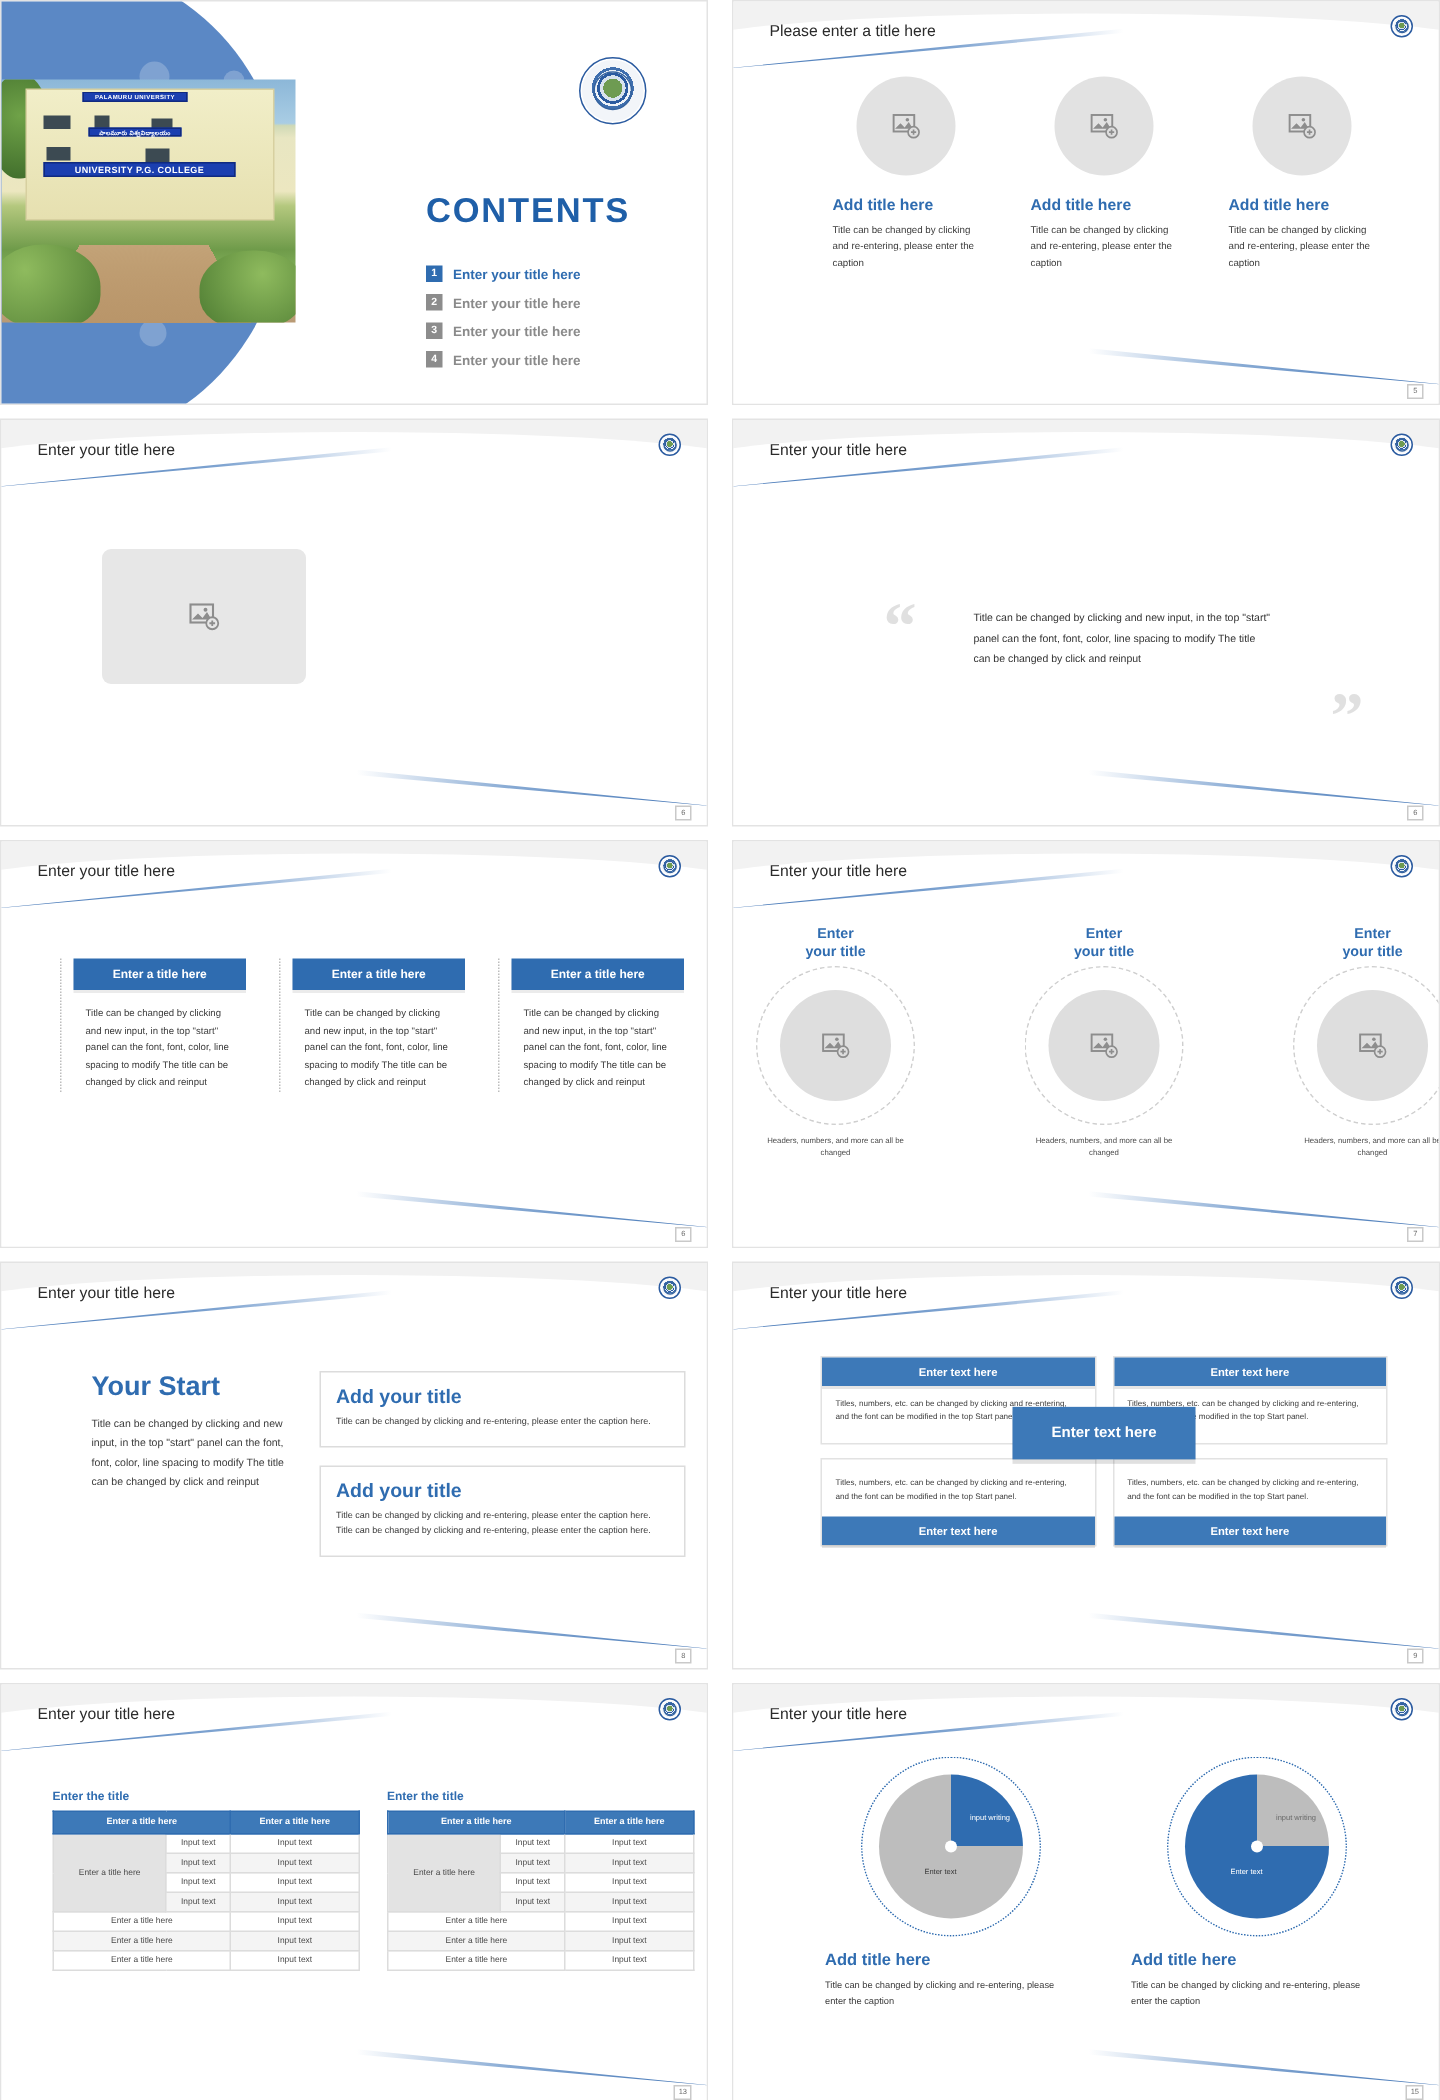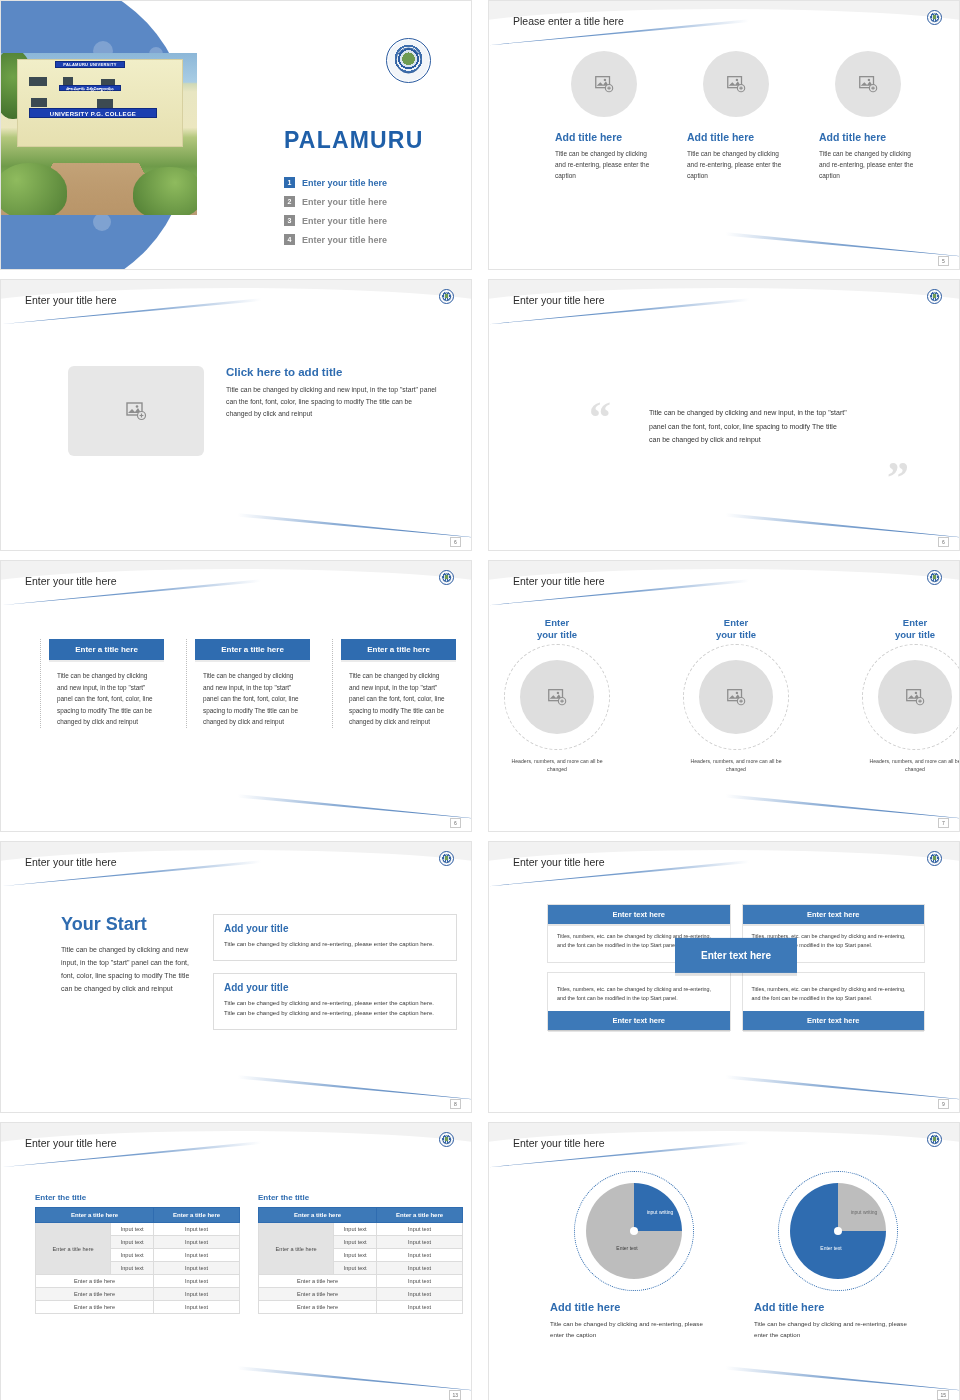--- a/index.html
+++ b/index.html
@@ -179,21 +179,21 @@
            margin-bottom:3px; }
   .circ-cap{ font-size:5.2px; color:#4a4a4a; line-height:8px; margin-top:7px; }
 
   
   .s7{ display:flex; padding:38px 26px 0 48px; gap:22px; }
   .s7-l{ width:130px; }
   .s7-big{ font-size:18px; font-weight:bold; color:#2f6cb0; margin-bottom:8px;}
   .s7-p{ font-size:7px; color:#3b3b3b; line-height:13px; }
   .s7-r{ flex:1; }
   .s7-box{ border:1px solid #dcdcdc; padding:8px 10px 10px; margin-bottom:12px; }
-  .s7-h{ font-size:10px; font-weight:bold; color:#2f6cb0; margin-bottom:5px; }
+  .s7-h{ font-size:13px; font-weight:bold; color:#2f6cb0; margin-bottom:5px; }
   .s7-bp{ font-size:6px; color:#3b3b3b; line-height:10.5px; }
 
   
   .s8{ position:relative; padding:28px 46px 0; }
   .s8-grid{ display:grid; grid-template-columns:1fr 1fr; gap:9px 11px; }
   .s8-cell{ border:1px solid #e2e2e2; background:#fff; }
   .s8-bar{ background:#3d79b8; color:#fff; font-size:7.5px; font-weight:bold;
            text-align:center; padding:5px 0; box-shadow:0 2px 0 rgba(0,0,0,.1);}
   .s8-p{ font-size:5.4px; color:#3b3b3b; line-height:9px; padding:8px 9px 12px; }
   .s8-p-b{ padding:12px 9px 8px; }
@@ -251,21 +251,21 @@
       <div class="win" style="left:30px;top:45px;width:16px;height:9px;"></div>
       <div class="win" style="left:96px;top:46px;width:16px;height:9px;"></div>
       <div class="road"></div>
       <div class="hedgeL"></div>
       <div class="hedgeR"></div>
       <div class="sign s1">PALAMURU UNIVERSITY</div>
       <div class="sign s2">పాలమూరు విశ్వవిద్యాలయం</div>
       <div class="sign s3">UNIVERSITY P.G. COLLEGE</div>
     </div>
     <div class="seal cover-seal"></div>
-    <div class="cover-title">PALAMURU</div>
+    <div class="cover-title">CONTENTS</div>
     <div class="toc">
       <div class="toc-row active">
         <span class="toc-num">1</span>
         <span class="toc-txt">Enter your title here</span>
       </div>
       <div class="toc-row">
         <span class="toc-num">2</span>
         <span class="toc-txt">Enter your title here</span>
       </div>
       <div class="toc-row">
@@ -352,24 +352,20 @@
         <div class="s3-ph">
           <span class="imgico">
               <svg width="24" height="24" viewBox="0 0 24 24">
                 <rect x="3" y="4" width="15" height="12" fill="none" stroke="#8d8d8d" stroke-width="1.4"></rect>
                 <path d="M4 14l4-4 3 3 3-4 3 5z" fill="#8d8d8d"></path>
                 <circle cx="13" cy="7.5" r="1.3" fill="#8d8d8d"></circle>
                 <circle cx="17.5" cy="16.5" r="4" fill="#e7e7e7" stroke="#8d8d8d" stroke-width="1.2"></circle>
                 <path d="M17.5 14.6v3.8M15.6 16.5h3.8" stroke="#8d8d8d" stroke-width="1.2"></path>
               </svg>
             </span>
-        </div>
-        <div>
-          <div class="s3-h">Click here to add title</div>
-          <div class="s3-p">Title can be changed by clicking and new input, in the top "start" panel can the font, font, color, line spacing to modify The title can be changed by click and reinput</div>
         </div>
       </div>
     </div>
     <div class="pagenum">6</div>
   </div>
 
   <div class="slide">
     <div class="hdr">
       <div class="hdr-white"></div>
         <div class="hdr-stripe"></div>

